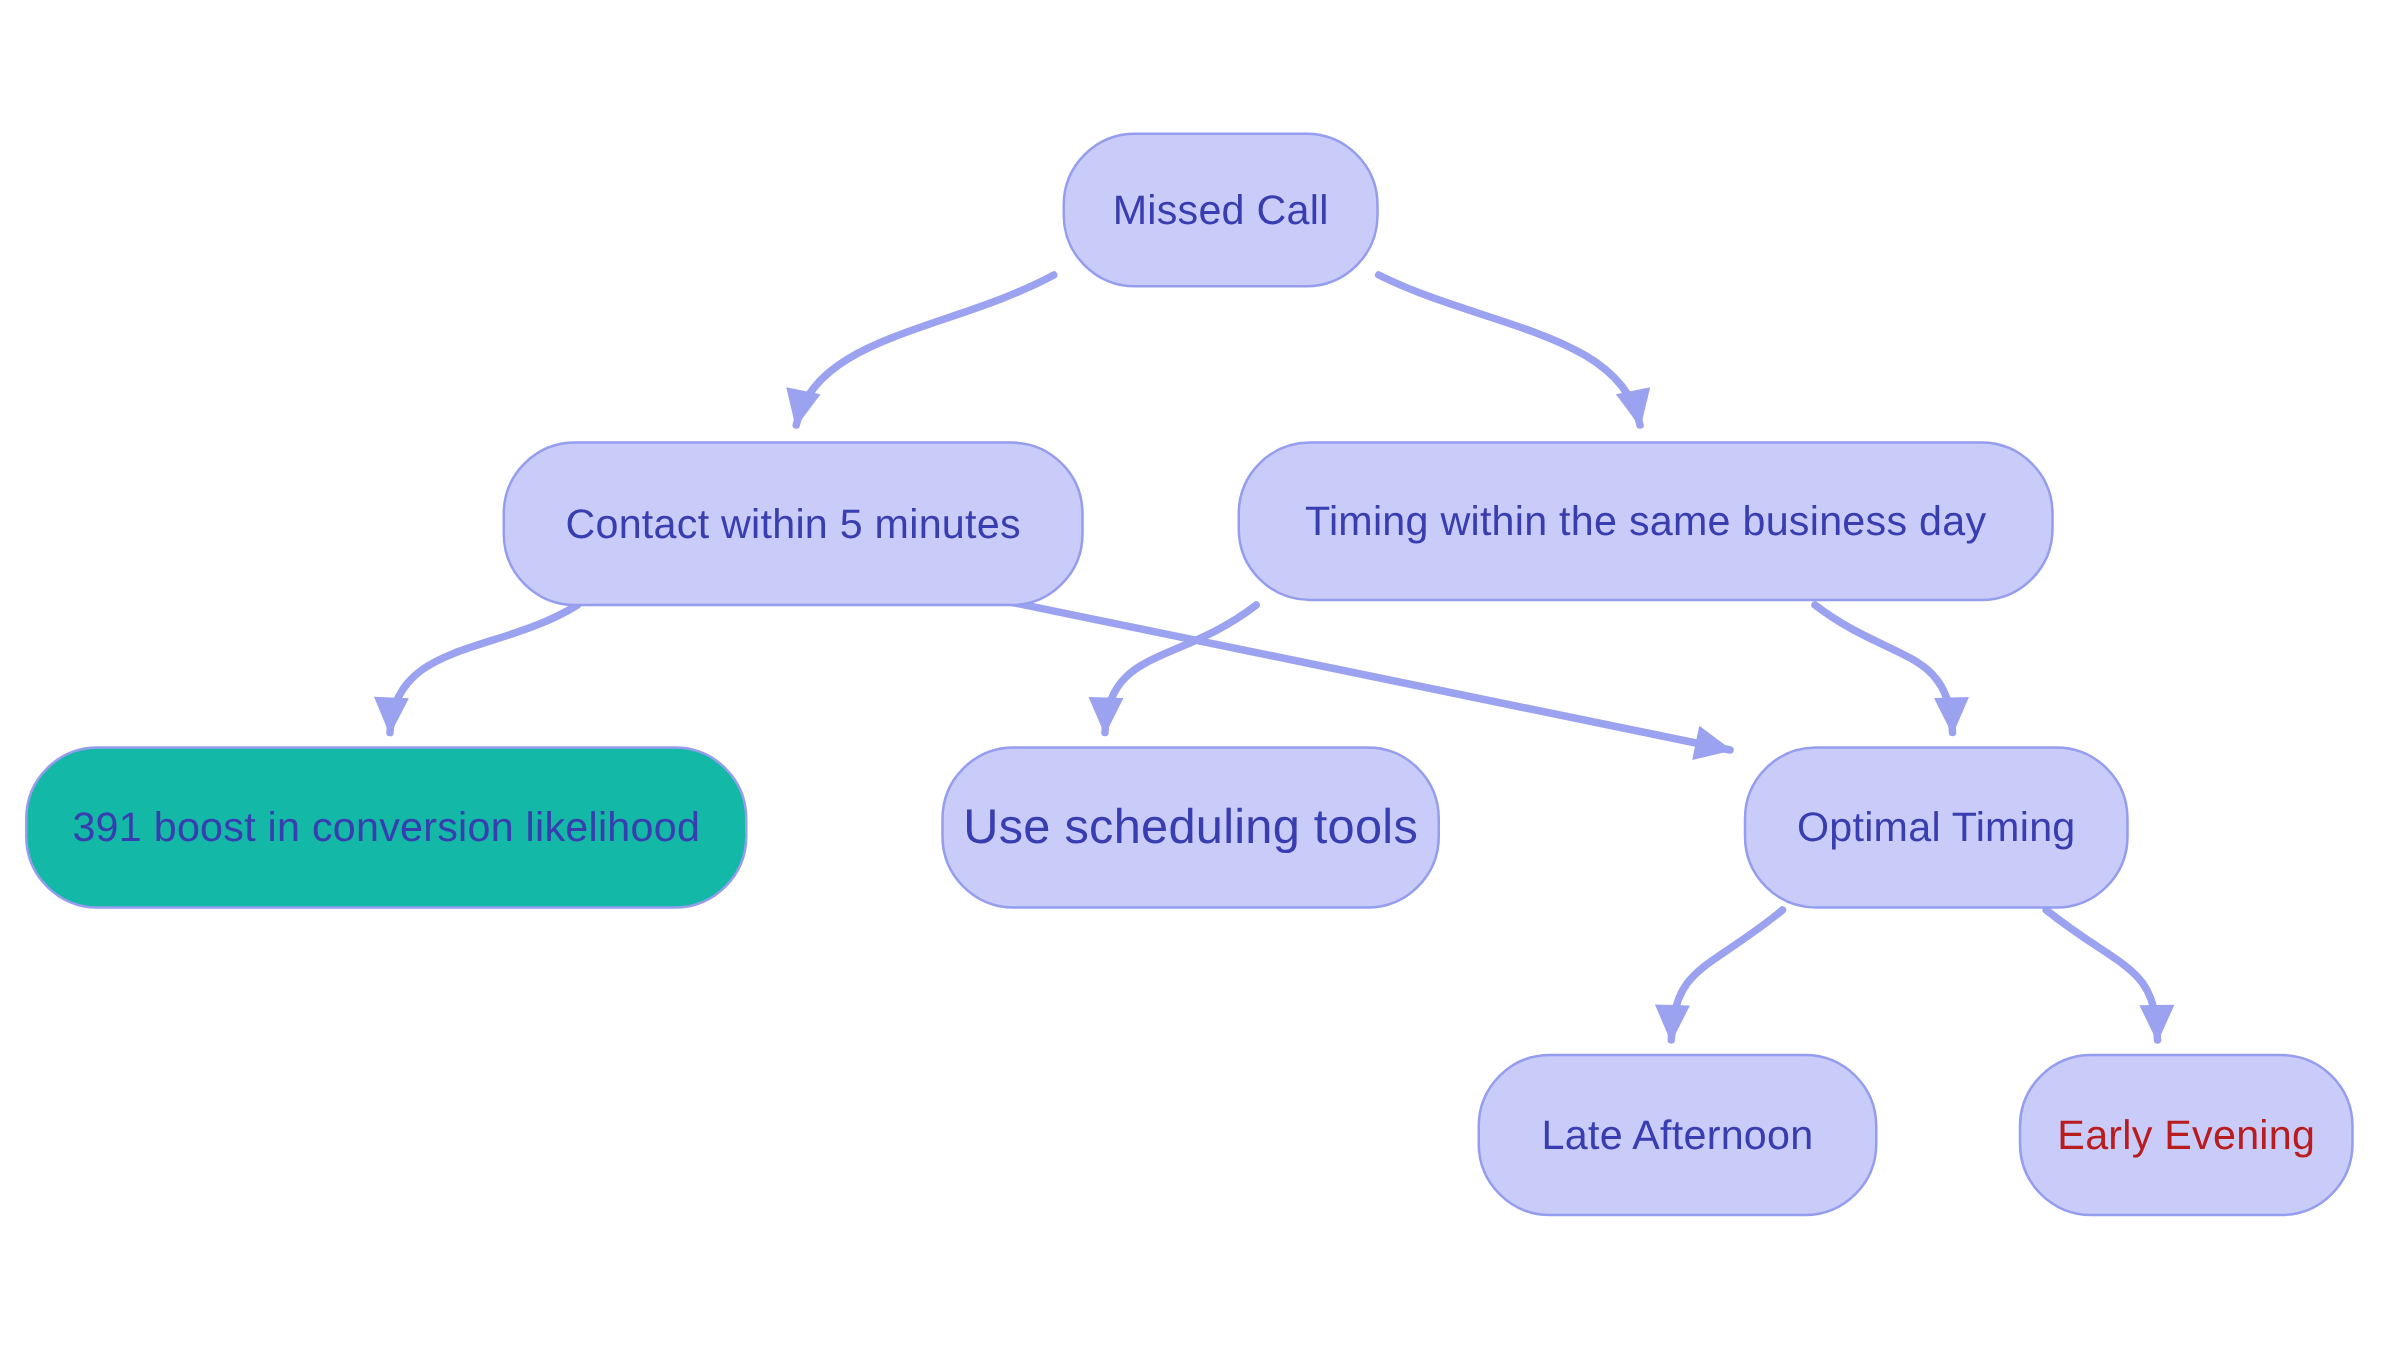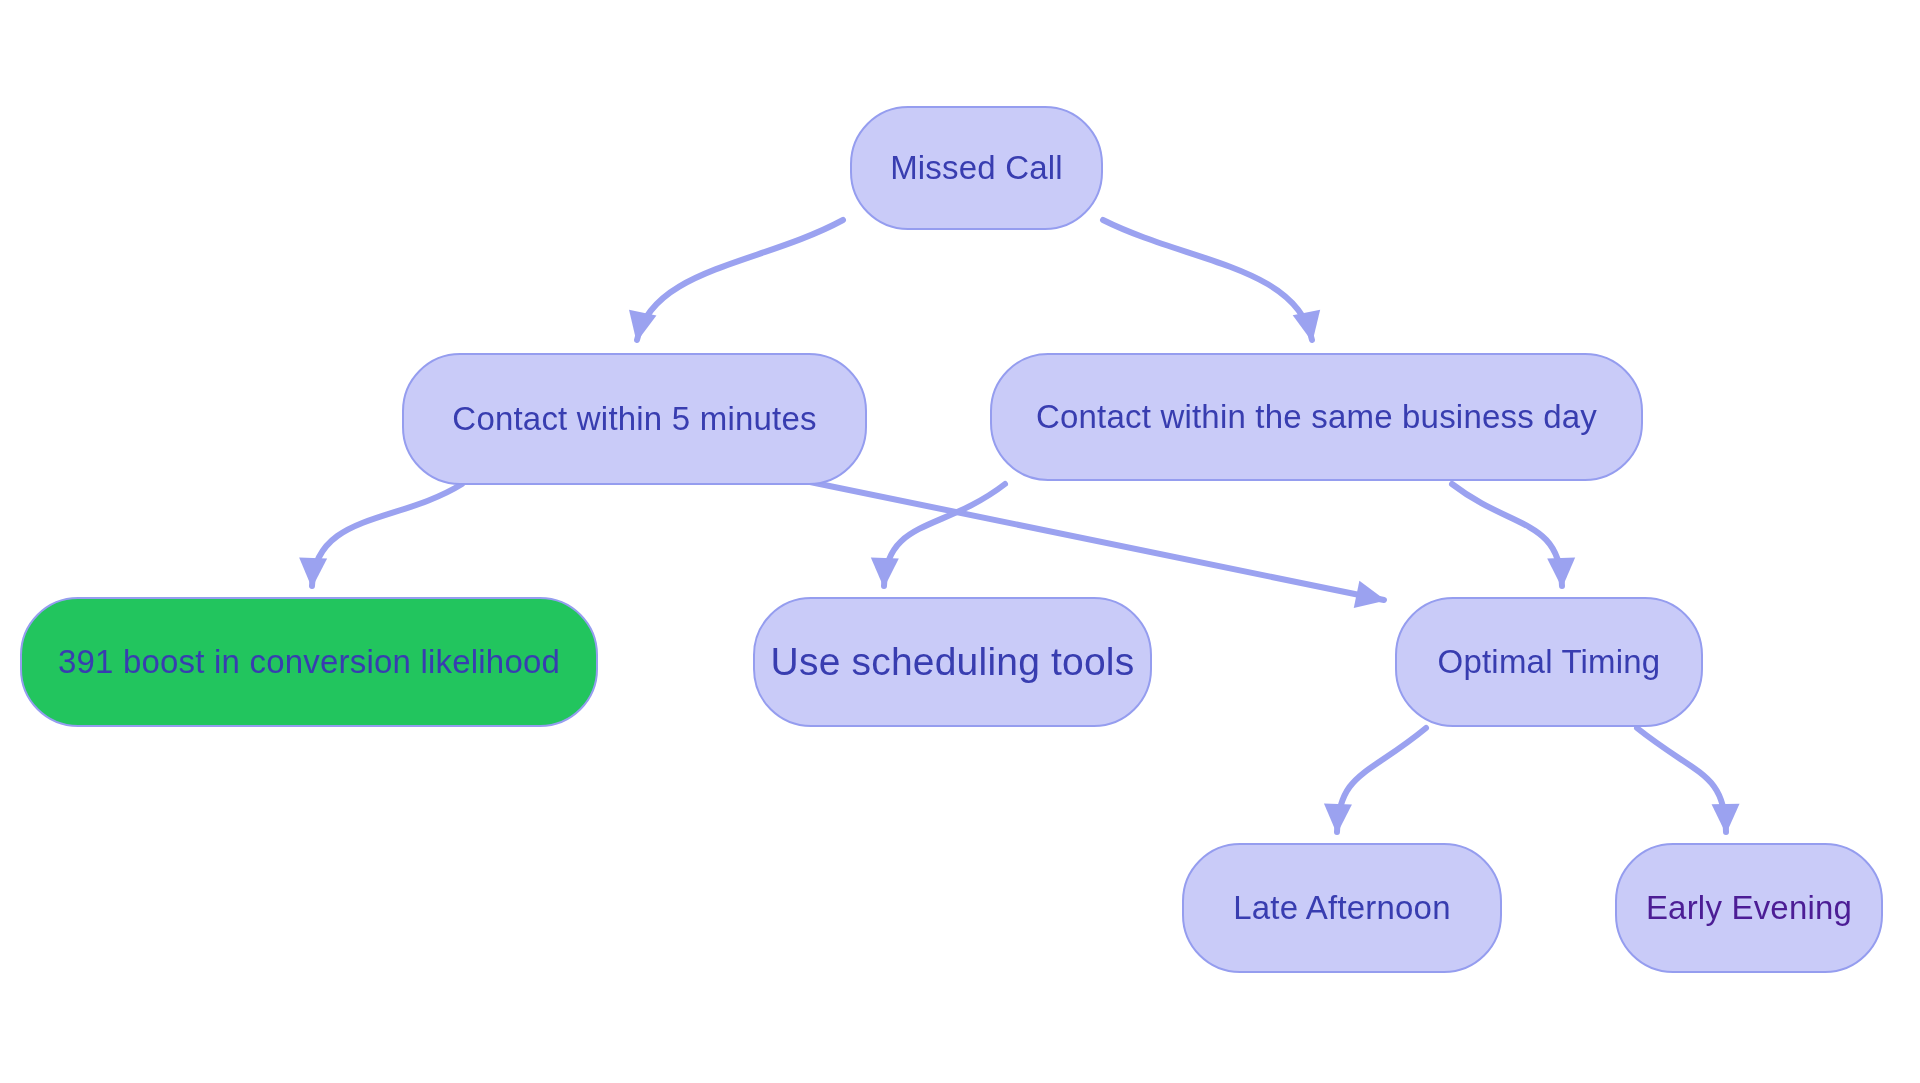--- a/index.html
+++ b/index.html
@@ -54,30 +54,30 @@
       <path d="M 1426 728 C 1368 776 1339 772 1337 832" fill="none" stroke="#9ba2f0" stroke-width="6" stroke-linecap="round" marker-end="url(#arrowhead)"></path>
       <path d="M 1637 728 C 1697 776 1725 772 1726 832" fill="none" stroke="#9ba2f0" stroke-width="6" stroke-linecap="round" marker-end="url(#arrowhead)"></path>
     </svg>
     <div class="node" style="left: 850px; top: 106px; width: 253px; height: 124px; background: rgb(201, 203, 248); border: 2px solid rgb(149, 157, 239); border-radius: 58px; color: rgb(56, 61, 176); font-size: 33px;">
       <span>Missed Call</span>
     </div>
     <div class="node" style="left: 402px; top: 353px; width: 465px; height: 132px; background: rgb(201, 203, 248); border: 2px solid rgb(149, 157, 239); border-radius: 58px; color: rgb(56, 61, 176); font-size: 33px;">
       <span>Contact within 5 minutes</span>
     </div>
     <div class="node" style="left: 990px; top: 353px; width: 653px; height: 128px; background: rgb(201, 203, 248); border: 2px solid rgb(149, 157, 239); border-radius: 58px; color: rgb(56, 61, 176); font-size: 33px;">
-      <span>Contact within the same business day</span>
+      <span>Timing within the same business day</span>
     </div>
-    <div class="node" style="left: 20px; top: 597px; width: 578px; height: 130px; background: #22c55e; border: 2px solid rgb(149, 157, 239); border-radius: 58px; color: rgb(56, 61, 176); font-size: 33px;">
+    <div class="node" style="left: 20px; top: 597px; width: 578px; height: 130px; background: #14b8a6; border: 2px solid rgb(149, 157, 239); border-radius: 58px; color: rgb(56, 61, 176); font-size: 33px;">
       <span>391 boost in conversion likelihood</span>
     </div>
     <div class="node" style="left: 753px; top: 597px; width: 399px; height: 130px; background: rgb(201, 203, 248); border: 2px solid rgb(149, 157, 239); border-radius: 58px; color: rgb(56, 61, 176); font-size: 39px;">
       <span>Use scheduling tools</span>
     </div>
     <div class="node" style="left: 1182px; top: 843px; width: 320px; height: 130px; background: rgb(201, 203, 248); border: 2px solid rgb(149, 157, 239); border-radius: 58px; color: rgb(56, 61, 176); font-size: 33px;">
       <span>Late Afternoon</span>
     </div>
     <div class="node" style="left: 1395px; top: 597px; width: 308px; height: 130px; background: rgb(201, 203, 248); border: 2px solid rgb(149, 157, 239); border-radius: 58px; color: rgb(56, 61, 176); font-size: 33px;">
       <span>Optimal Timing</span>
     </div>
-    <div class="node" style="left: 1615px; top: 843px; width: 268px; height: 130px; background: rgb(201, 203, 248); border: 2px solid rgb(149, 157, 239); border-radius: 58px; color: #4c1d95; font-size: 33px;">
+    <div class="node" style="left: 1615px; top: 843px; width: 268px; height: 130px; background: rgb(201, 203, 248); border: 2px solid rgb(149, 157, 239); border-radius: 58px; color: #b91c1c; font-size: 33px;">
       <span>Early Evening</span>
     </div>
   </div>
 
 </body></html>

